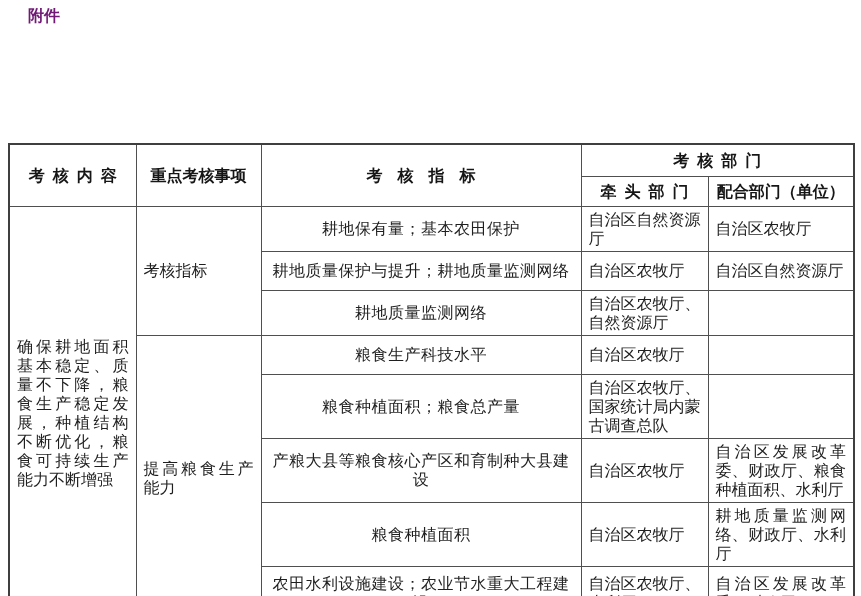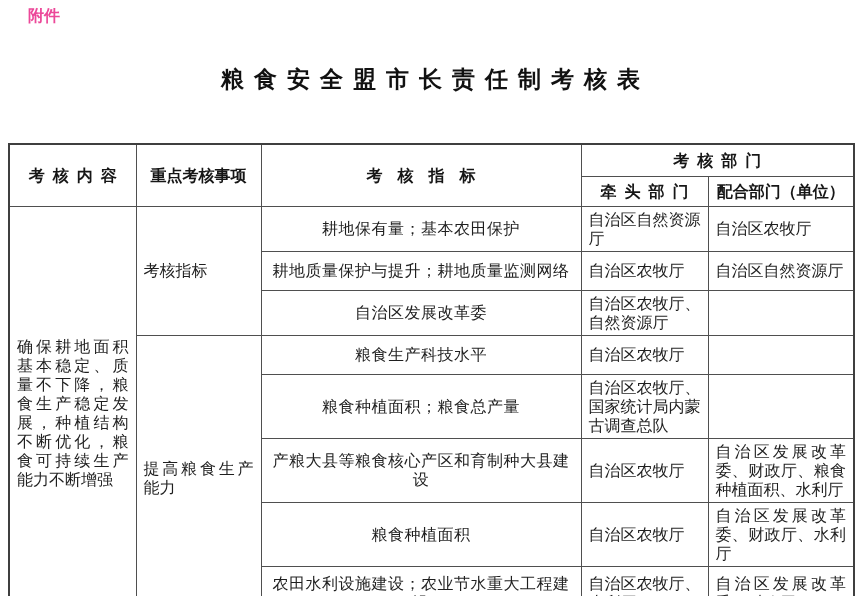--- a/index.html
+++ b/index.html
@@ -15,21 +15,21 @@
     overflow: hidden;
     font-family: "DejaVu Serif", "Liberation Serif", serif;
     color: #1f1f1f;
   }
   .attachment {
     position: absolute;
     left: 28px;
     top: 6px;
     font-size: 16px;
     font-weight: bold;
-    color: #ec4899;
+    color: #701a75;
     font-family: Liberation Mono, monospace;
   }
   .title {
     position: absolute;
     left: 0;
     right: 0;
     top: 64px;
     margin: 0;
     text-align: center;
     font-size: 23px;
@@ -85,21 +85,20 @@
   tr.r7 { height: 57px; }
   tr.r8 { height: 55px; }
 </style>
 </head>
 <body>
 
 <div class="page">
 
   <div class="attachment">附件</div>
 
-  <h1 class="title">粮食安全盟市长责任制考核表</h1>
 
   <table class="assessment">
     <colgroup>
       <col class="c1">
         <col class="c2">
         <col class="c3">
         <col class="c4">
         <col class="c5">
     </colgroup>
     <thead>
@@ -121,21 +120,21 @@
         <td class="indicator">耕地保有量；基本农田保护</td>
         <td class="jcell">自治区自然资源厅</td>
         <td class="jcell">自治区农牧厅</td>
       </tr>
       <tr class="r2">
         <td class="indicator">耕地质量保护与提升；耕地质量监测网络</td>
         <td class="jcell">自治区农牧厅</td>
         <td class="jcell">自治区自然资源厅</td>
       </tr>
       <tr class="r3">
-        <td class="indicator">自治区发展改革委</td>
+        <td class="indicator">耕地质量监测网络</td>
         <td class="jcell">自治区农牧厅、自然资源厅</td>
         <td class="jcell"></td>
       </tr>
       <tr class="r4">
         <td rowspan="5" class="jcell">提高粮食生产能力</td>
         <td class="indicator">粮食生产科技水平</td>
         <td class="jcell">自治区农牧厅</td>
         <td class="jcell"></td>
       </tr>
       <tr class="r5">
@@ -144,21 +143,21 @@
         <td class="jcell"></td>
       </tr>
       <tr class="r6">
         <td class="indicator">产粮大县等粮食核心产区和育制种大县建设</td>
         <td class="jcell">自治区农牧厅</td>
         <td class="jcell">自治区发展改革委、财政厅、粮食种植面积、水利厅</td>
       </tr>
       <tr class="r7">
         <td class="indicator">粮食种植面积</td>
         <td class="jcell">自治区农牧厅</td>
-        <td class="jcell">自治区发展改革委、财政厅、水利厅</td>
+        <td class="jcell">耕地质量监测网络、财政厅、水利厅</td>
       </tr>
       <tr class="r8">
         <td class="indicator">农田水利设施建设；农业节水重大工程建设</td>
         <td class="jcell">自治区农牧厅、水利厅</td>
         <td class="jcell">自治区发展改革委、财政厅</td>
       </tr>
     </tbody>
   </table>
 </div>
 

